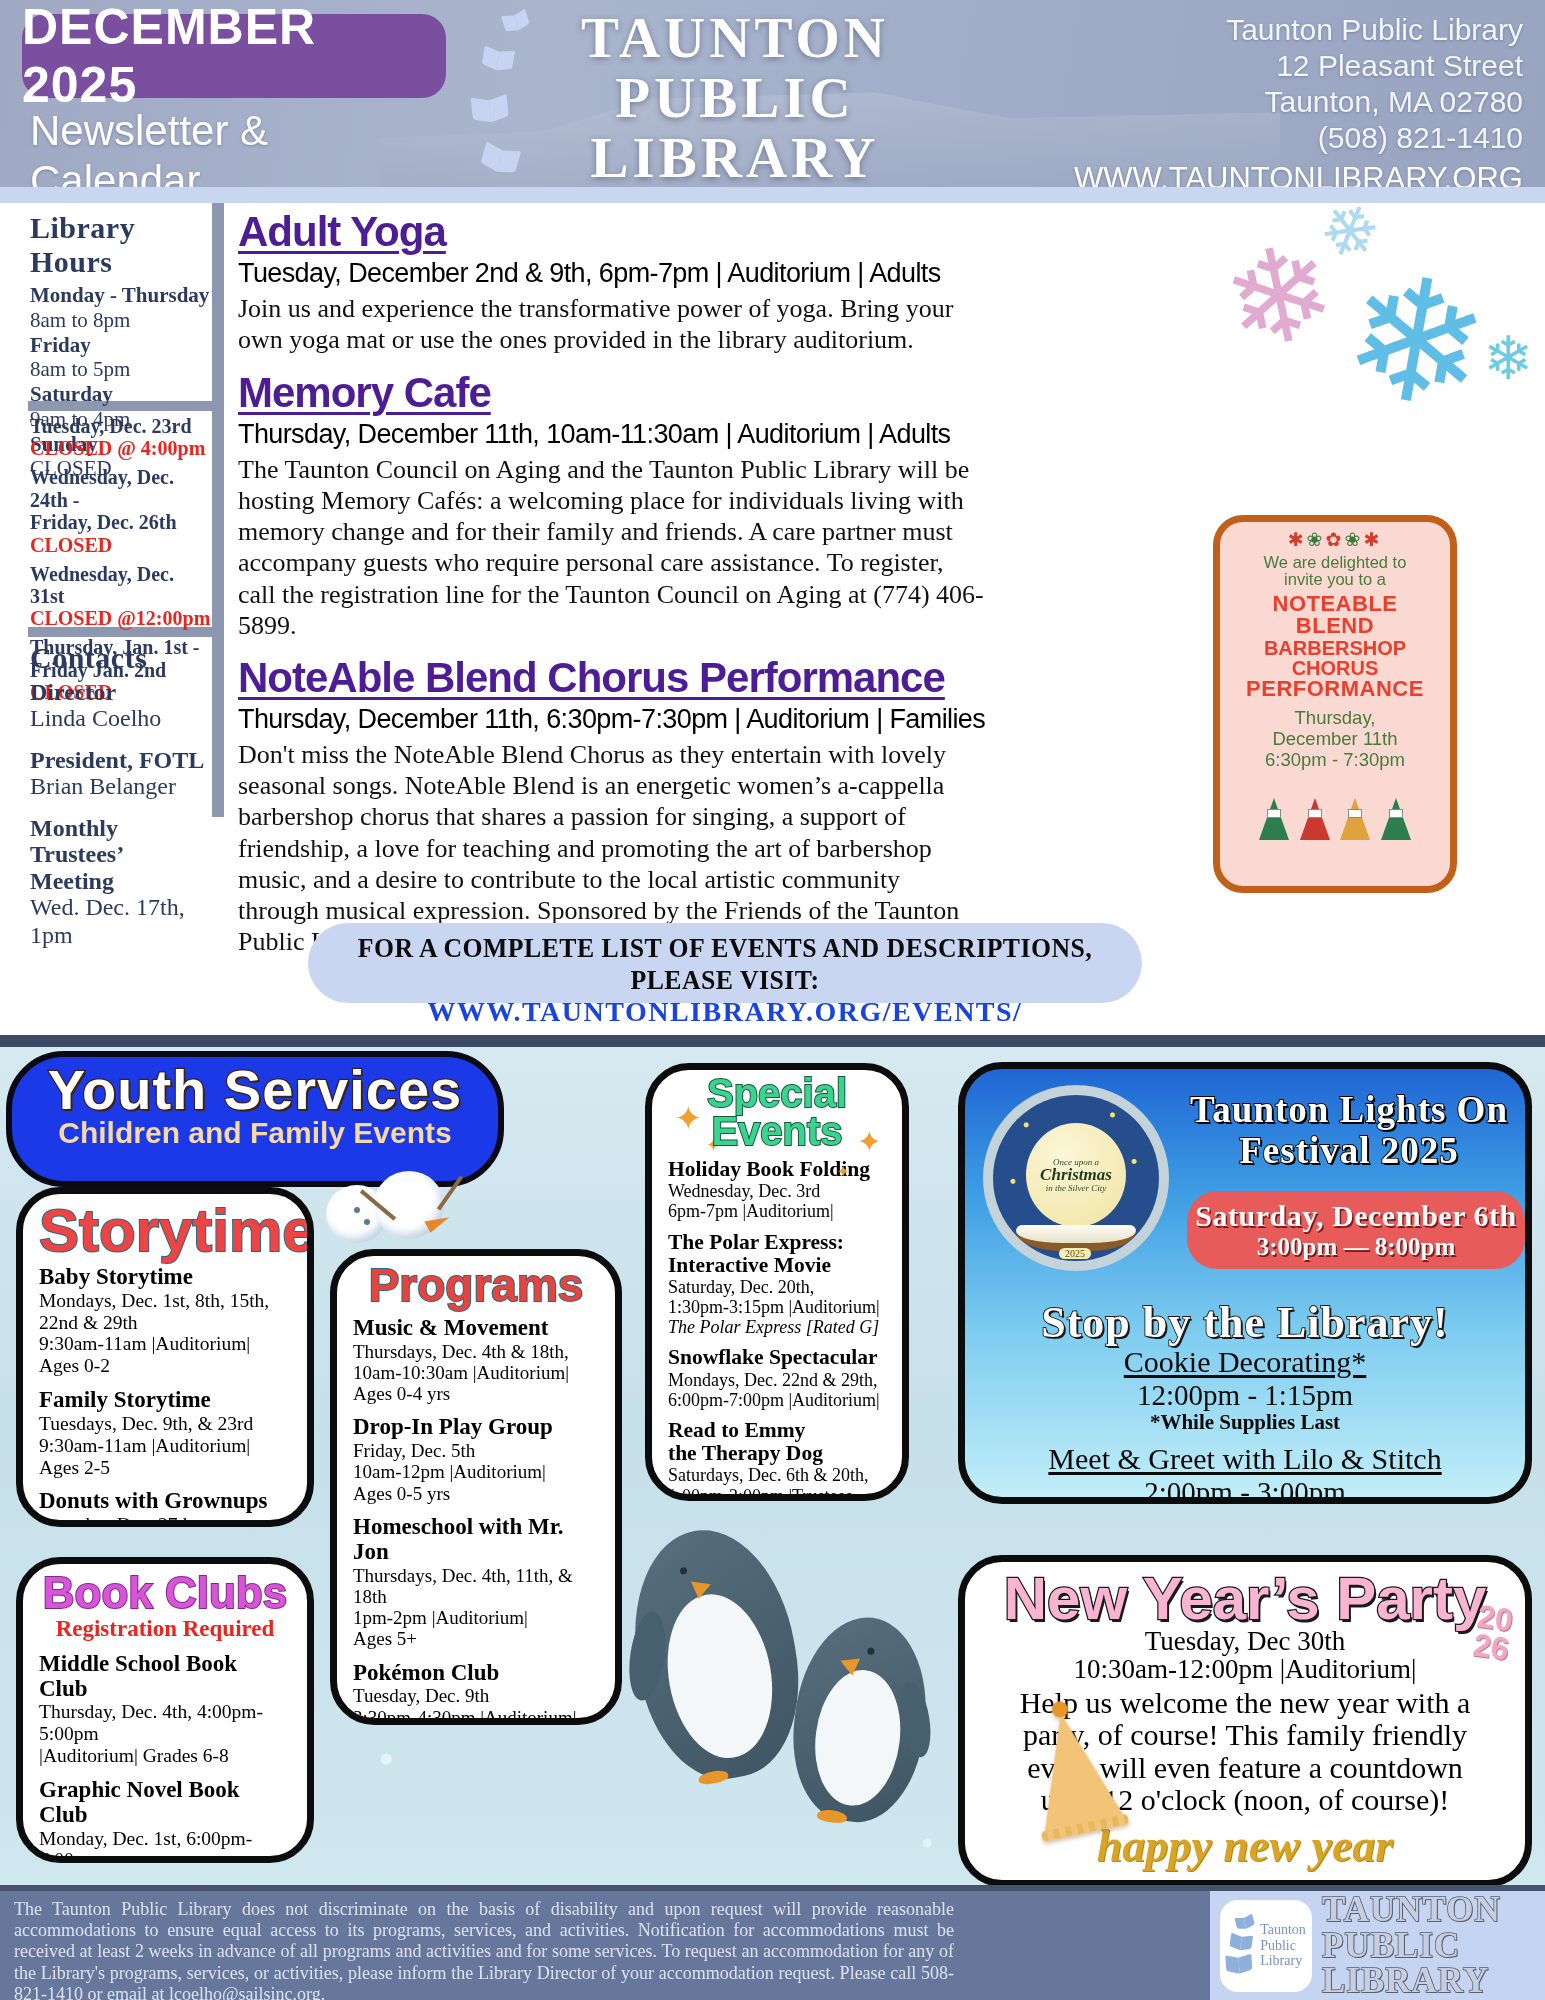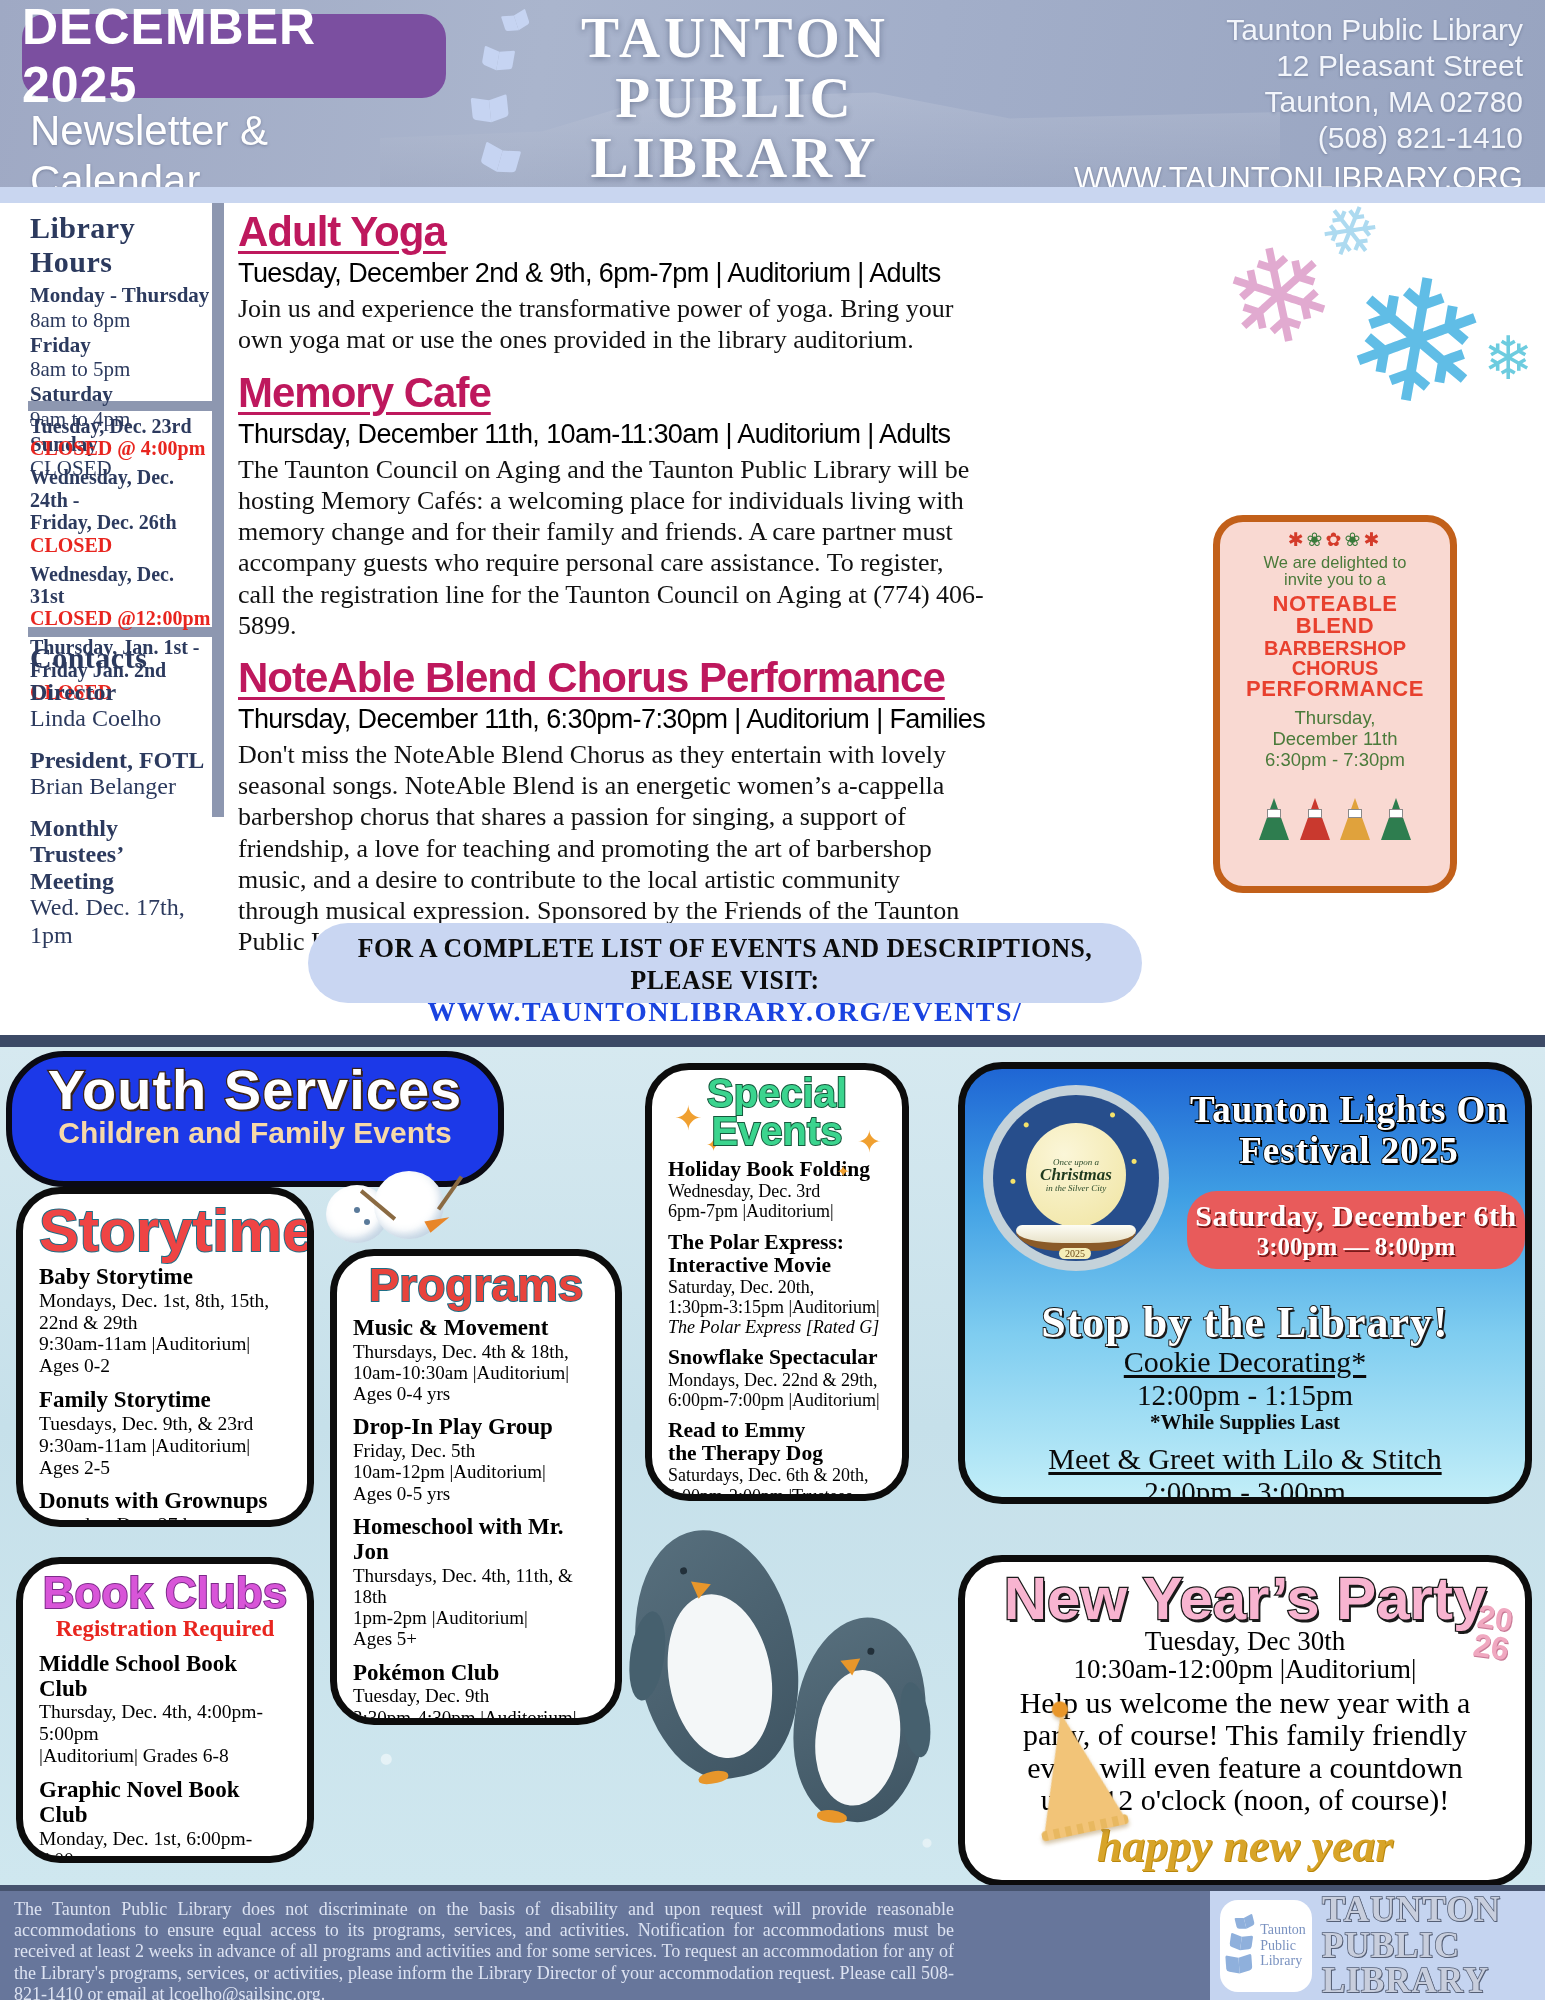--- a/index.html
+++ b/index.html
@@ -49,21 +49,21 @@
   .hh-entry { margin-bottom:6px; }
   .hh-label { font-weight:bold; font-size:20px; line-height:1.12; white-space:pre-line; }
   .hh-status { font-weight:bold; font-size:20px; line-height:1.15; color:#e8251f; }
   .ct-entry { margin-bottom:14px; }
   .ct-label { font-weight:bold; font-size:24px; line-height:1.1; white-space:pre-line; }
   .ct-value { font-size:24px; line-height:1.15; }
 
   .events-col { position:absolute; left:238px; top:6px; width:750px; }
   .event { margin-bottom:14px; }
   .event-title { font-family:"Liberation Sans",sans-serif; font-weight:bold; font-size:42px;
-    letter-spacing:-1px; color:#be185d; text-decoration:underline; text-underline-offset:5px;
+    letter-spacing:-1px; color:#4c1d95; text-decoration:underline; text-underline-offset:5px;
     text-decoration-thickness:3px; line-height:1.1; }
   .event-schedule { font-family:"Liberation Sans",sans-serif; font-size:27px; letter-spacing:-.6px;
     color:#000; margin:3px 0 4px; }
   .event-desc { font-size:26px; line-height:1.2; color:#111; width:748px; }
 
   .snowflakes { position:absolute; right:0; top:0; width:330px; height:230px; }
   .flake { position:absolute; font-family:"DejaVu Sans",sans-serif; }
   .f1 { left:10px; top:18px; font-size:130px; color:#dc9cc8; transform:rotate(-12deg); opacity:.85; }
   .f2 { left:130px; top:40px; font-size:170px; color:#4fb6e4; transform:rotate(10deg); opacity:.9; }
   .f3 { left:105px; top:-12px; font-size:70px; color:#9fd4ee; transform:rotate(22deg); opacity:.85; }

